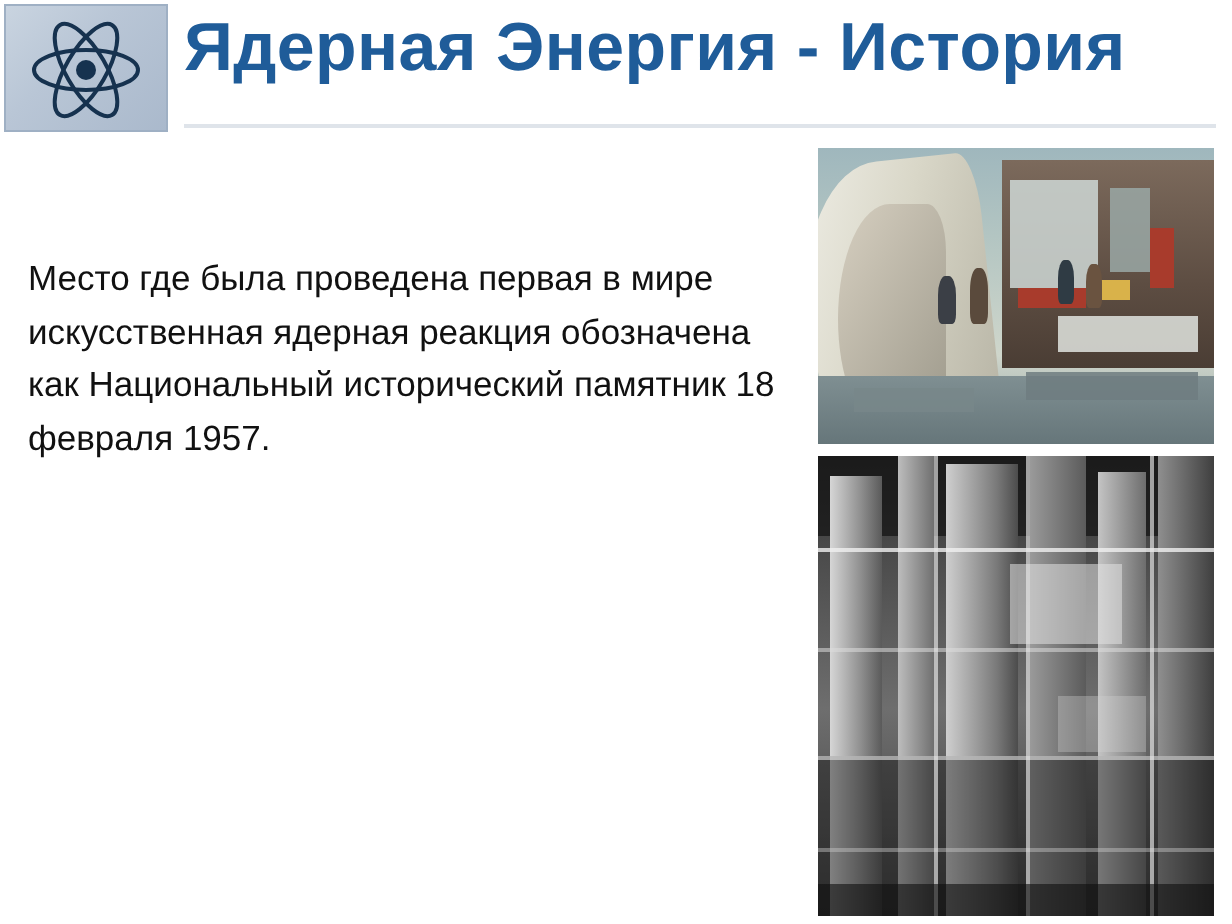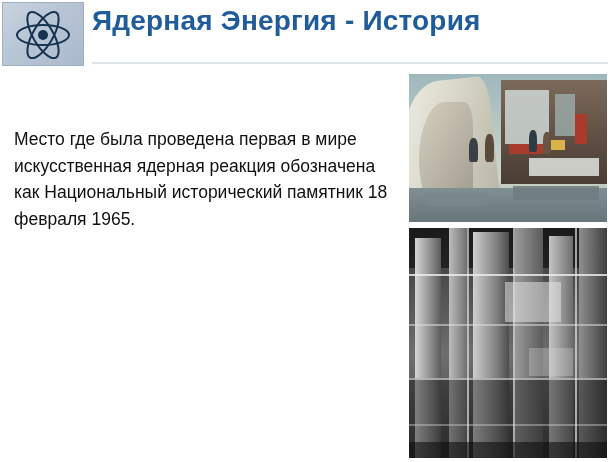--- a/index.html
+++ b/index.html
@@ -42,21 +42,21 @@
   .logo-box svg {
     display: block;
     margin: 2px auto 0 auto;
   }
   .title {
     position: absolute;
     left: 92px;
     top: 6px;
     width: 518px;
     color: #1f5c99;
-    font-size: 28px;
+    font-size: 34px;
     font-weight: bold;
     letter-spacing: 0.2px;
     line-height: 1.1;
     white-space: nowrap;
   }
   .title-rule {
     position: absolute;
     left: 92px;
     top: 62px;
     width: 516px;
@@ -180,21 +180,21 @@
           <circle cx="31" cy="30" r="5" fill="#16324f"></circle>
         </svg>
       </span>
     </div>
 
     <div class="title">Ядерная Энергия - История</div>
     <div class="title-rule"></div>
   </div>
 
   <div class="body-text">
-    <p class="para">Место где была проведена первая в мире искусственная ядерная реакция обозначена как Национальный исторический памятник 18 февраля 1965.</p>
+    <p class="para">Место где была проведена первая в мире искусственная ядерная реакция обозначена как Национальный исторический памятник 18 февраля 1957.</p>
   </div>
 
   <div class="photo photo-top">
     <div class="p-sky"></div>
     <div class="p-wall"></div>
     <div class="p-panel" style="left:96px; top:16px; width:44px; height:54px;"></div>
     <div class="p-panel" style="left:146px; top:20px; width:20px; height:42px; background:#9aa8a6;"></div>
     <div class="p-red" style="left:100px; top:70px; width:34px; height:10px;"></div>
     <div class="p-yellow" style="left:140px; top:66px; width:16px; height:10px;"></div>
     <div class="p-red" style="left:166px; top:40px; width:12px; height:30px;"></div>

